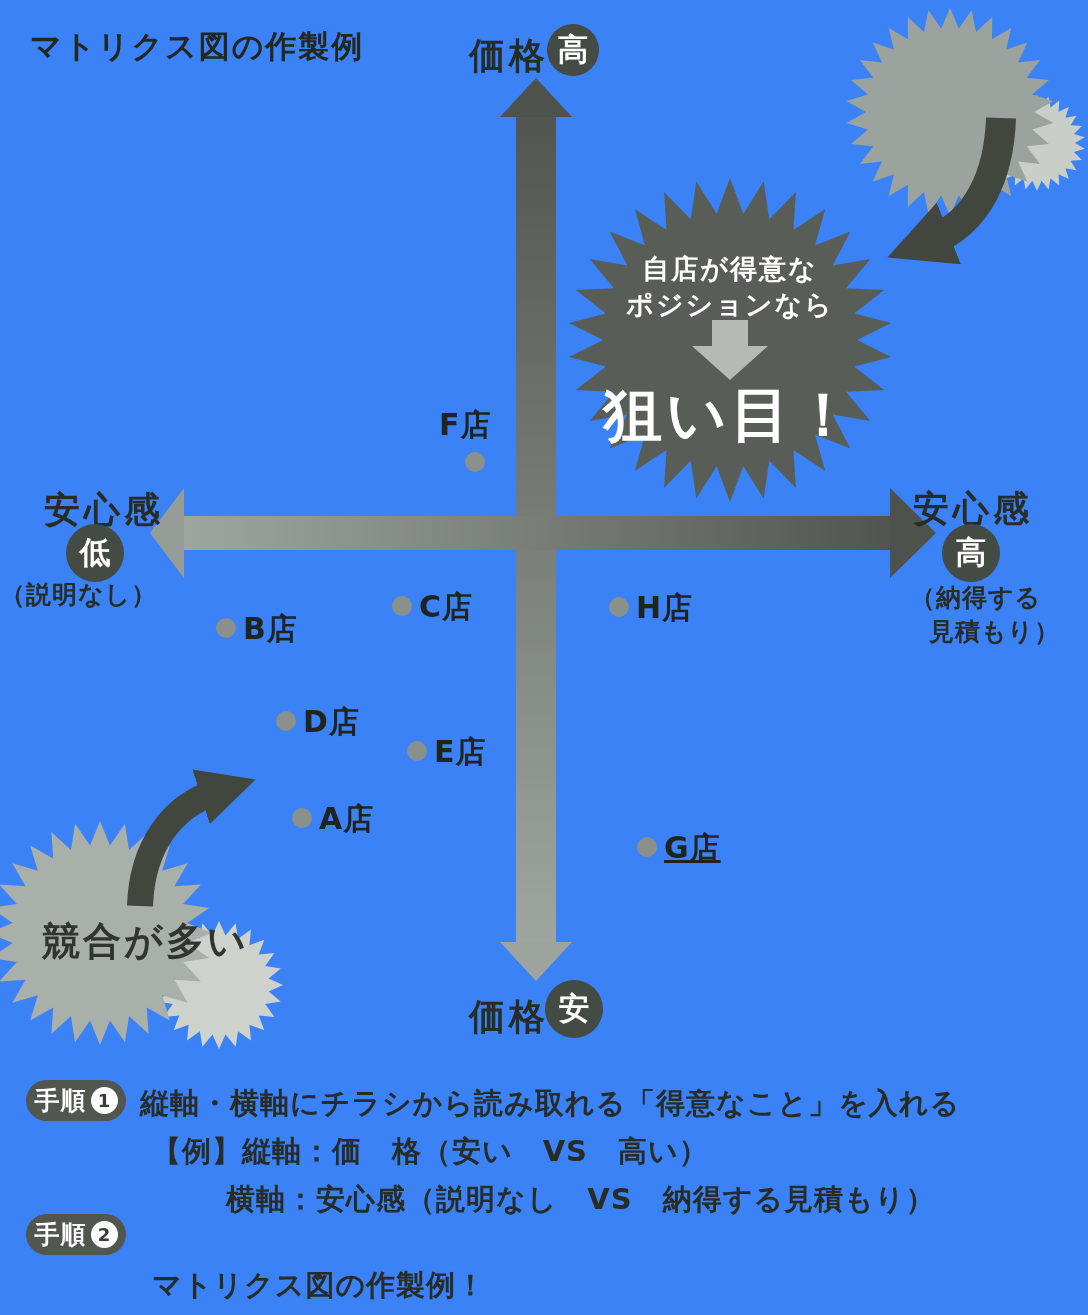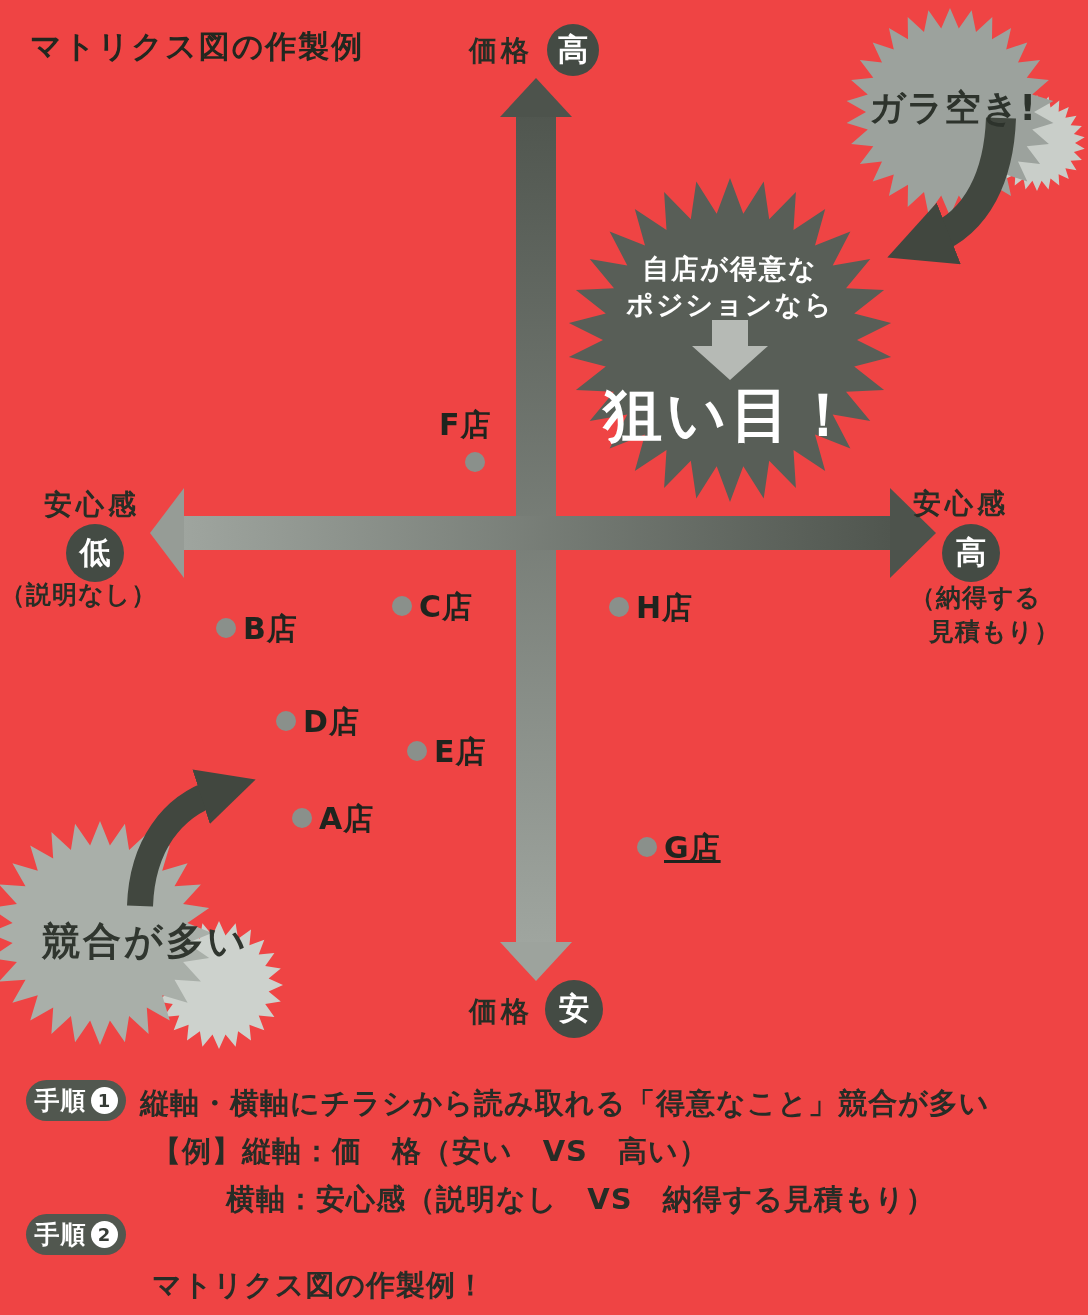--- a/index.html
+++ b/index.html
@@ -1,23 +1,23 @@
 <!DOCTYPE html>
 <html><head>
 <meta charset="utf-8">
 <style>
   html,body { margin:0; padding:0; }
   .page {
     position:relative; width:1088px; height:1315px;
-    background:#ef4444; overflow:hidden;
+    background:#3b82f6; overflow:hidden;
     font-family:"DejaVu Sans", sans-serif; color:#242a24;
   }
   .abs { position:absolute; }
   .title { font-size:31px; font-weight:bold; letter-spacing:2px; color:#22271f; }
-  .axis-label { font-size:28px; font-weight:bold; letter-spacing:4px; color:#272d25; }
+  .axis-label { font-size:36px; font-weight:bold; letter-spacing:4px; color:#272d25; }
   .badge {
     width:52px; height:52px; border-radius:50%;
     background:#444b44; color:#fff; font-size:31px; font-weight:bold;
     display:flex; align-items:center; justify-content:center;
   }
   .badge.big { width:58px; height:58px; }
   .note { font-size:25px; font-weight:bold; letter-spacing:1px; color:#272d25; }
   .callout-gala { font-size:36px; font-weight:bold; color:#2d332c; letter-spacing:1px; }
   .star-line { font-size:27px; font-weight:bold; color:#ffffff; text-align:center; letter-spacing:2px; }
   .star-headline { font-size:59px; font-weight:bold; color:#ffffff; text-align:center; letter-spacing:4px; }
@@ -85,21 +85,20 @@
 
   <div class="abs axis-label" style="left:44px;top:486px">安心感</div>
   <div class="abs badge big" style="left:66px;top:524px">低</div>
   <div class="abs note" style="left:0px;top:578px">（説明なし）</div>
 
   <div class="abs axis-label" style="left:913px;top:485px">安心感</div>
   <div class="abs badge big" style="left:942px;top:524px">高</div>
   <div class="abs note" style="left:910px;top:581px">（納得する</div>
   <div class="abs note" style="left:929px;top:615px">見積もり）</div>
 
-  <div class="abs callout-gala" style="left:848px;top:84px;width:210px;text-align:center">ガラ空き!</div>
   <div class="abs star-line" style="left:570px;top:251px;width:320px">自店が得意な</div>
   <div class="abs star-line" style="left:570px;top:287px;width:320px">ポジションなら</div>
   <div class="abs star-headline" style="left:570px;top:376px;width:320px">狙い目！</div>
   <div class="abs callout-kyogo" style="left:42px;top:916px">競合が多い</div>
 
   <div class="abs" id="points-layer" style="left:13px;top:0;width:1088px;height:1070px">
       <div class="dot abs" style="left: 452px; top: 452px;"></div>
       <div class="pt-label abs" style="left: 426px; top: 405px;">F店</div>
       <div class="dot abs" style="left: 203px; top: 618px;"></div>
       <div class="pt-label abs" style="left: 230px; top: 609px;">B店</div>
@@ -114,21 +113,21 @@
       <div class="dot abs" style="left: 279px; top: 808px;"></div>
       <div class="pt-label abs" style="left: 306px; top: 799px;">A店</div>
       <div class="dot abs" style="left: 624px; top: 837px;"></div>
       <div class="pt-label abs" style="left: 651px; top: 828px; text-decoration: underline;">G店</div>
     </div>
 
   <div class="abs pill" style="left:26px;top:1080px">
     <span class="pill-label">手順</span>
     <span class="circle-num">1</span>
   </div>
-  <div class="abs step-text" style="left:140px;top:1084px">縦軸・横軸にチラシから読み取れる「得意なこと」競合が多い</div>
+  <div class="abs step-text" style="left:140px;top:1084px">縦軸・横軸にチラシから読み取れる「得意なこと」を入れる</div>
   <div class="abs step-text" style="left:152px;top:1132px">【例】縦軸：価　格（安い　VS　高い）</div>
   <div class="abs step-text" style="left:226px;top:1180px">横軸：安心感（説明なし　VS　納得する見積もり）</div>
 
   <div class="abs pill" style="left:26px;top:1214px">
     <span class="pill-label">手順</span>
     <span class="circle-num">2</span>
   </div>
   <div class="abs step-text" style="left:152px;top:1266px">マトリクス図の作製例！</div>
 
 </div>

